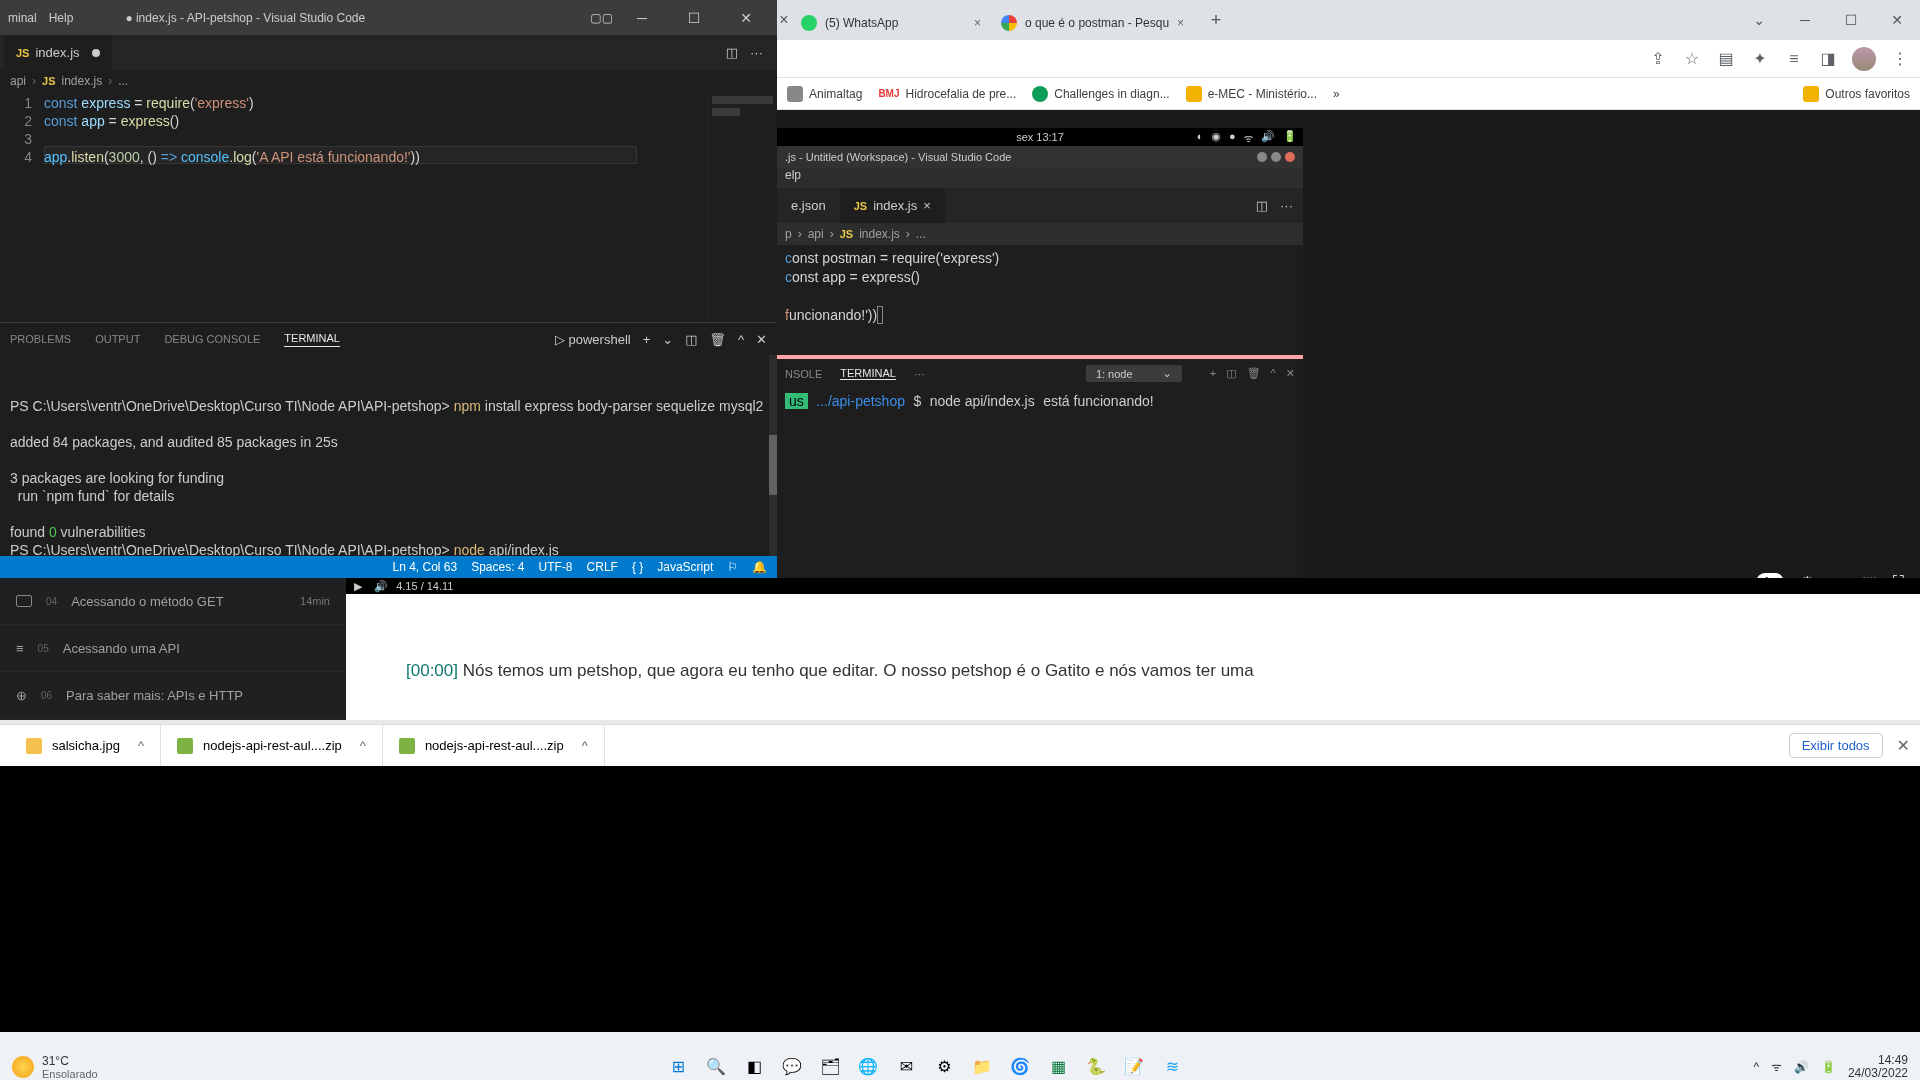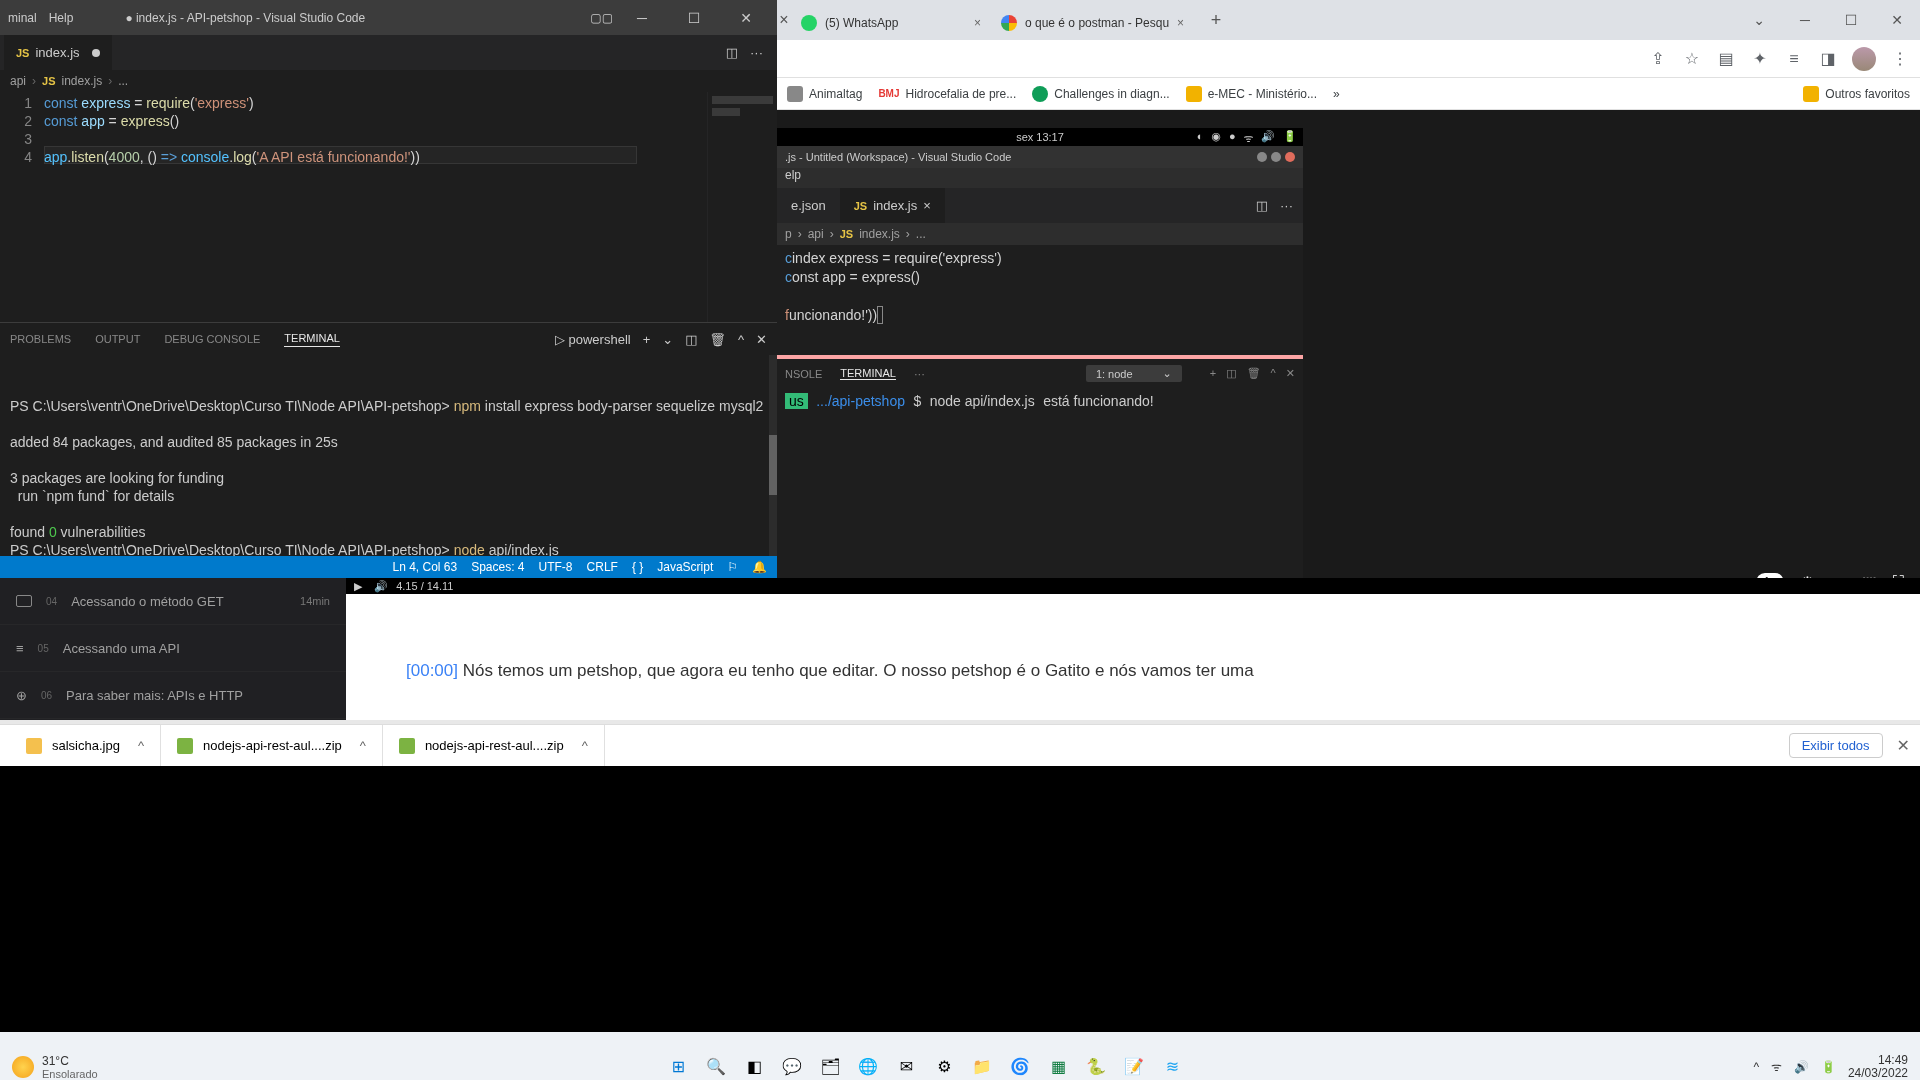--- a/index.html
+++ b/index.html
@@ -95,21 +95,21 @@
 .alura-sidebar { position: absolute; left: 0; top: 578px; width: 346px; height: 142px; background: #202023; color:#ccc; }
 .alura-item { height: 47px; display:flex; align-items:center; padding: 0 16px; gap: 14px; font-size:13px; color:#a0a0a0; border-bottom: 1px solid rgba(255,255,255,0.03);}
 .alura-item .idx { font-size:10px; color:#666; }
 .alura-item .dur { margin-left:auto; font-size:11px; color:#777;}
 .alura-icon { width:16px; height:12px; border:1px solid #888; border-radius:2px; position:relative;}
 
 .transcript { position: absolute; left: 346px; top: 594px; right: 0; height: 126px; background:#fff; padding: 40px 60px; }
 .transcript h2 { font-size: 22px; color:#333; font-weight:700; display:flex; align-items:center; gap:12px; }
 .transcript h2::after { content:''; flex:1; height:6px; background:#5a5a5a; }
 .transcript p { margin-top: 24px; font-size: 17px; color:#333; line-height:1.5; }
-.transcript .ts { color:#3b82f6;}
+.transcript .ts { color:#0f766e;}
 
 
 .downloads { position: absolute; left: 0; top: 724px; right: 0; height: 42px; background:#fff; border-top:1px solid #ddd; display:flex; align-items:center; padding:0 10px; gap:0; font-size:13px; }
 .dl-item { display:flex; align-items:center; gap:10px; padding:0 16px; height:100%; border-right:1px solid #e0e0e0;}
 .dl-icon { width:16px; height:16px; background:#f4c04e; border-radius:2px;}
 .dl-chevron { color:#666; margin-left:8px; }
 .dl-showall { margin-left:auto; border:1px solid #ccc; border-radius:4px; padding:4px 12px; color: #2161d1; }
 .dl-close { margin-left:14px; color:#666; font-size:16px; }
 
 
@@ -165,21 +165,21 @@
       <div>1</div>
         <div>2</div>
         <div>3</div>
         <div>4</div>
     </div>
     <div class="code">
       <div class="line-hl" style="top:54px;"></div>
       <div><span class="kw">const</span> <span class="var">express</span><span> = </span><span class="fn">require</span><span>(</span><span class="str">'express'</span><span>)</span></div>
       <div><span class="kw">const</span> <span class="var">app</span><span> = </span><span class="fn">express</span><span>()</span></div>
       <div>&nbsp;</div>
-      <div><span class="obj">app</span><span>.</span><span class="fn">listen</span><span>(</span><span class="num">4000</span><span>, () </span><span class="kw">=&gt;</span><span> </span><span class="obj">console</span><span>.</span><span class="fn">log</span><span>(</span><span class="str">'A API está funcionando!'</span><span>))</span></div>
+      <div><span class="obj">app</span><span>.</span><span class="fn">listen</span><span>(</span><span class="num">3000</span><span>, () </span><span class="kw">=&gt;</span><span> </span><span class="obj">console</span><span>.</span><span class="fn">log</span><span>(</span><span class="str">'A API está funcionando!'</span><span>))</span></div>
     </div>
     <div class="minimap">
       <div class="minimap-block"></div>
         <div class="minimap-block" style="width:40%"></div>
     </div>
   </div>
   <div class="panel-tabs">
     <span>PROBLEMS</span>
     <span>OUTPUT</span>
     <span>DEBUG CONSOLE</span>
@@ -318,21 +318,21 @@
     <span>p</span>
       <span>›</span>
     <span>api</span>
       <span>›</span>
     <span class="js-icon">JS</span>
     <span>index.js</span>
       <span>›</span>
     <span>...</span>
   </div>
   <div class="editor2">
-    <div><span class="kw">c</span><span>index express = require('express')</span></div>
+    <div><span class="kw">c</span><span>onst postman = require('express')</span></div>
     <div><span class="kw">c</span><span>onst app = express()</span></div>
     <div>&nbsp;</div>
     <div><span class="str">f</span><span>uncionando!'))</span><span style="border:1px solid #888;">&nbsp;</span></div>
   </div>
   <div class="panel2-tabs">
     <span>NSOLE</span>
     <span class="active">TERMINAL</span>
     <span>···</span>
     <div class="select">
         <span>1: node</span>

